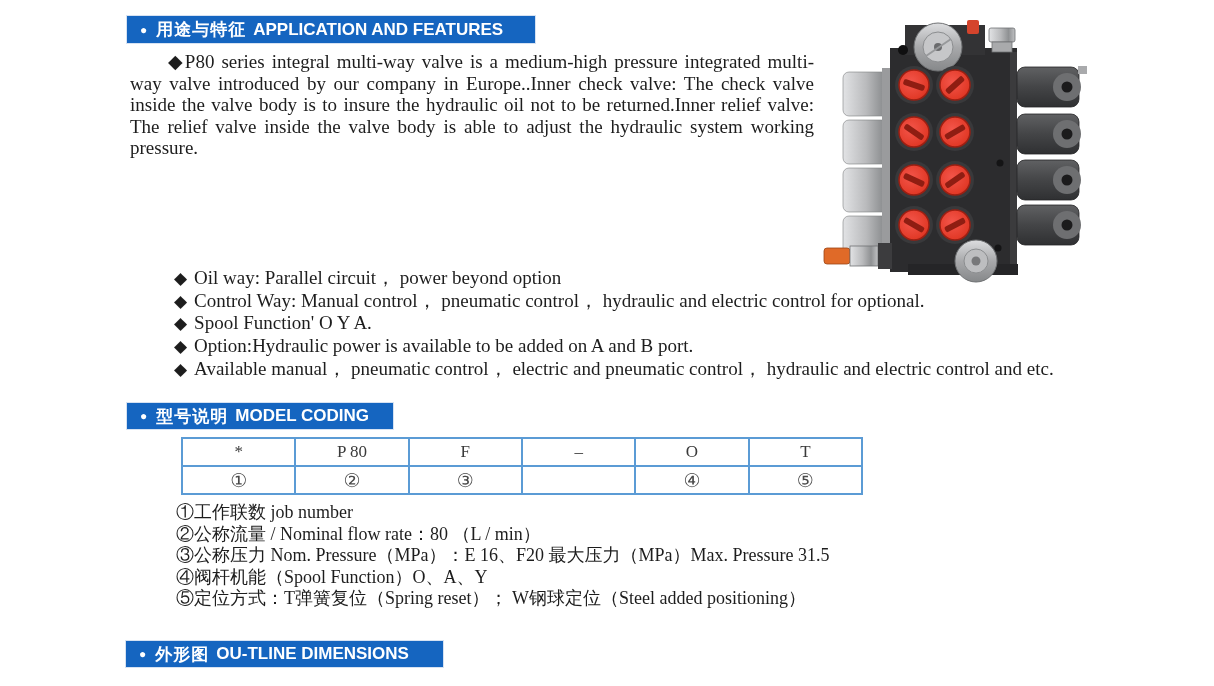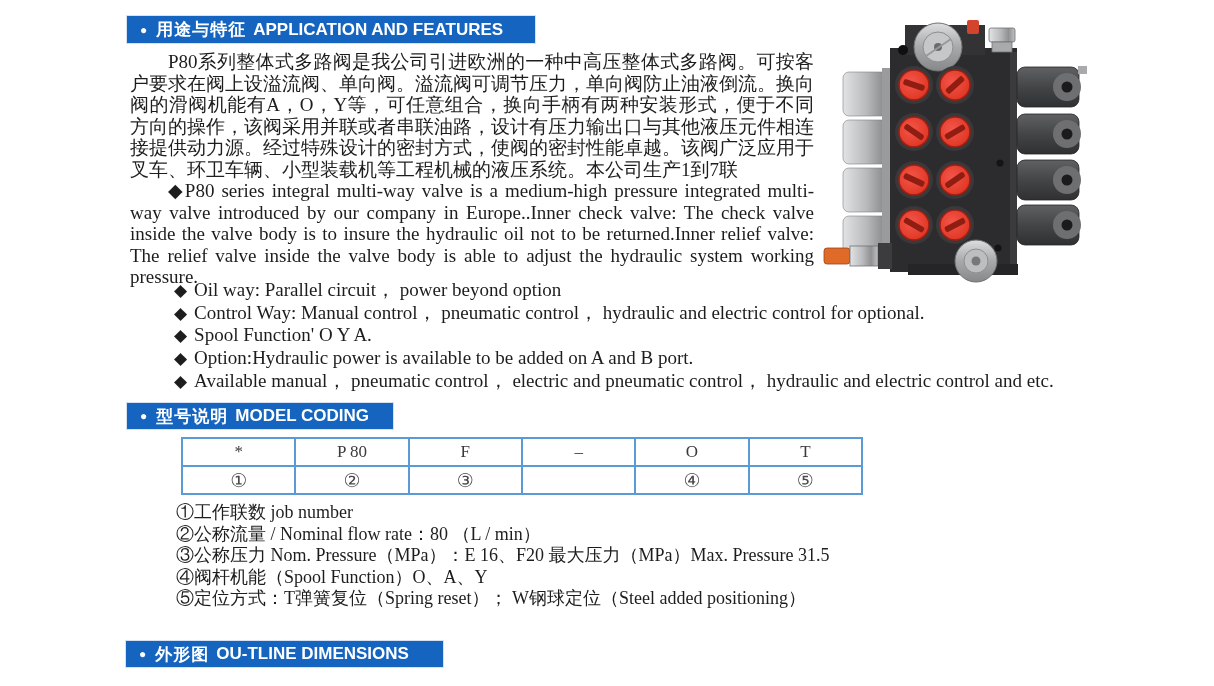--- a/index.html
+++ b/index.html
@@ -38,21 +38,21 @@
     left:130px;top:51px;width:684px;
     font-size:19px;line-height:21.5px;
     text-align:justify;
   }
   .intro p{margin:0;text-indent:2em;}
 
   
   .features{
     position:absolute;
     left:174px;top:267px;width:860px;
-    font-size:19px;line-height:21.7px;margin-top:12px;
+    font-size:19px;line-height:21.7px;
   }
   .feature-item{white-space:nowrap;}
   .feature-item .diamond{margin-right:7px;font-size:17px;}
 
   
   .model-table{
     position:absolute;
     left:181px;top:437px;width:682px;
     border-collapse:collapse;
     table-layout:fixed;
@@ -84,21 +84,20 @@
 
 <div class="page">
 
   <div class="section-bar bar-application">
     <span class="dot">●</span>
     <span class="zh">用途与特征</span>
     <span class="en">APPLICATION AND FEATURES</span>
   </div>
 
   <div class="intro">
-    <p>P80系列整体式多路阀是我公司引进欧洲的一种中高压整体式多路阀。可按客户要求在阀上设溢流阀、单向阀。溢流阀可调节压力，单向阀防止油液倒流。换向阀的滑阀机能有A，O，Y等，可任意组合，换向手柄有两种安装形式，便于不同方向的操作，该阀采用并联或者串联油路，设计有压力输出口与其他液压元件相连接提供动力源。经过特殊设计的密封方式，使阀的密封性能卓越。该阀广泛应用于叉车、环卫车辆、小型装载机等工程机械的液压系统。本公司生产1到7联</p>
     <p>◆P80 series integral multi-way valve is a medium-high pressure integrated multi-way valve introduced by our company in Europe..Inner check valve: The check valve inside the valve body is to insure the hydraulic oil not to be returned.Inner relief valve: The relief valve inside the valve body is able to adjust the hydraulic system working pressure.</p>
   </div>
 
   <div class="features">
     <div class="feature-item">
       <span class="diamond">◆</span><span>Oil way: Parallel circuit， power beyond option</span>
     </div>
     <div class="feature-item">
       <span class="diamond">◆</span><span>Control Way: Manual control， pneumatic control， hydraulic and electric control for optional.</span>
     </div>

